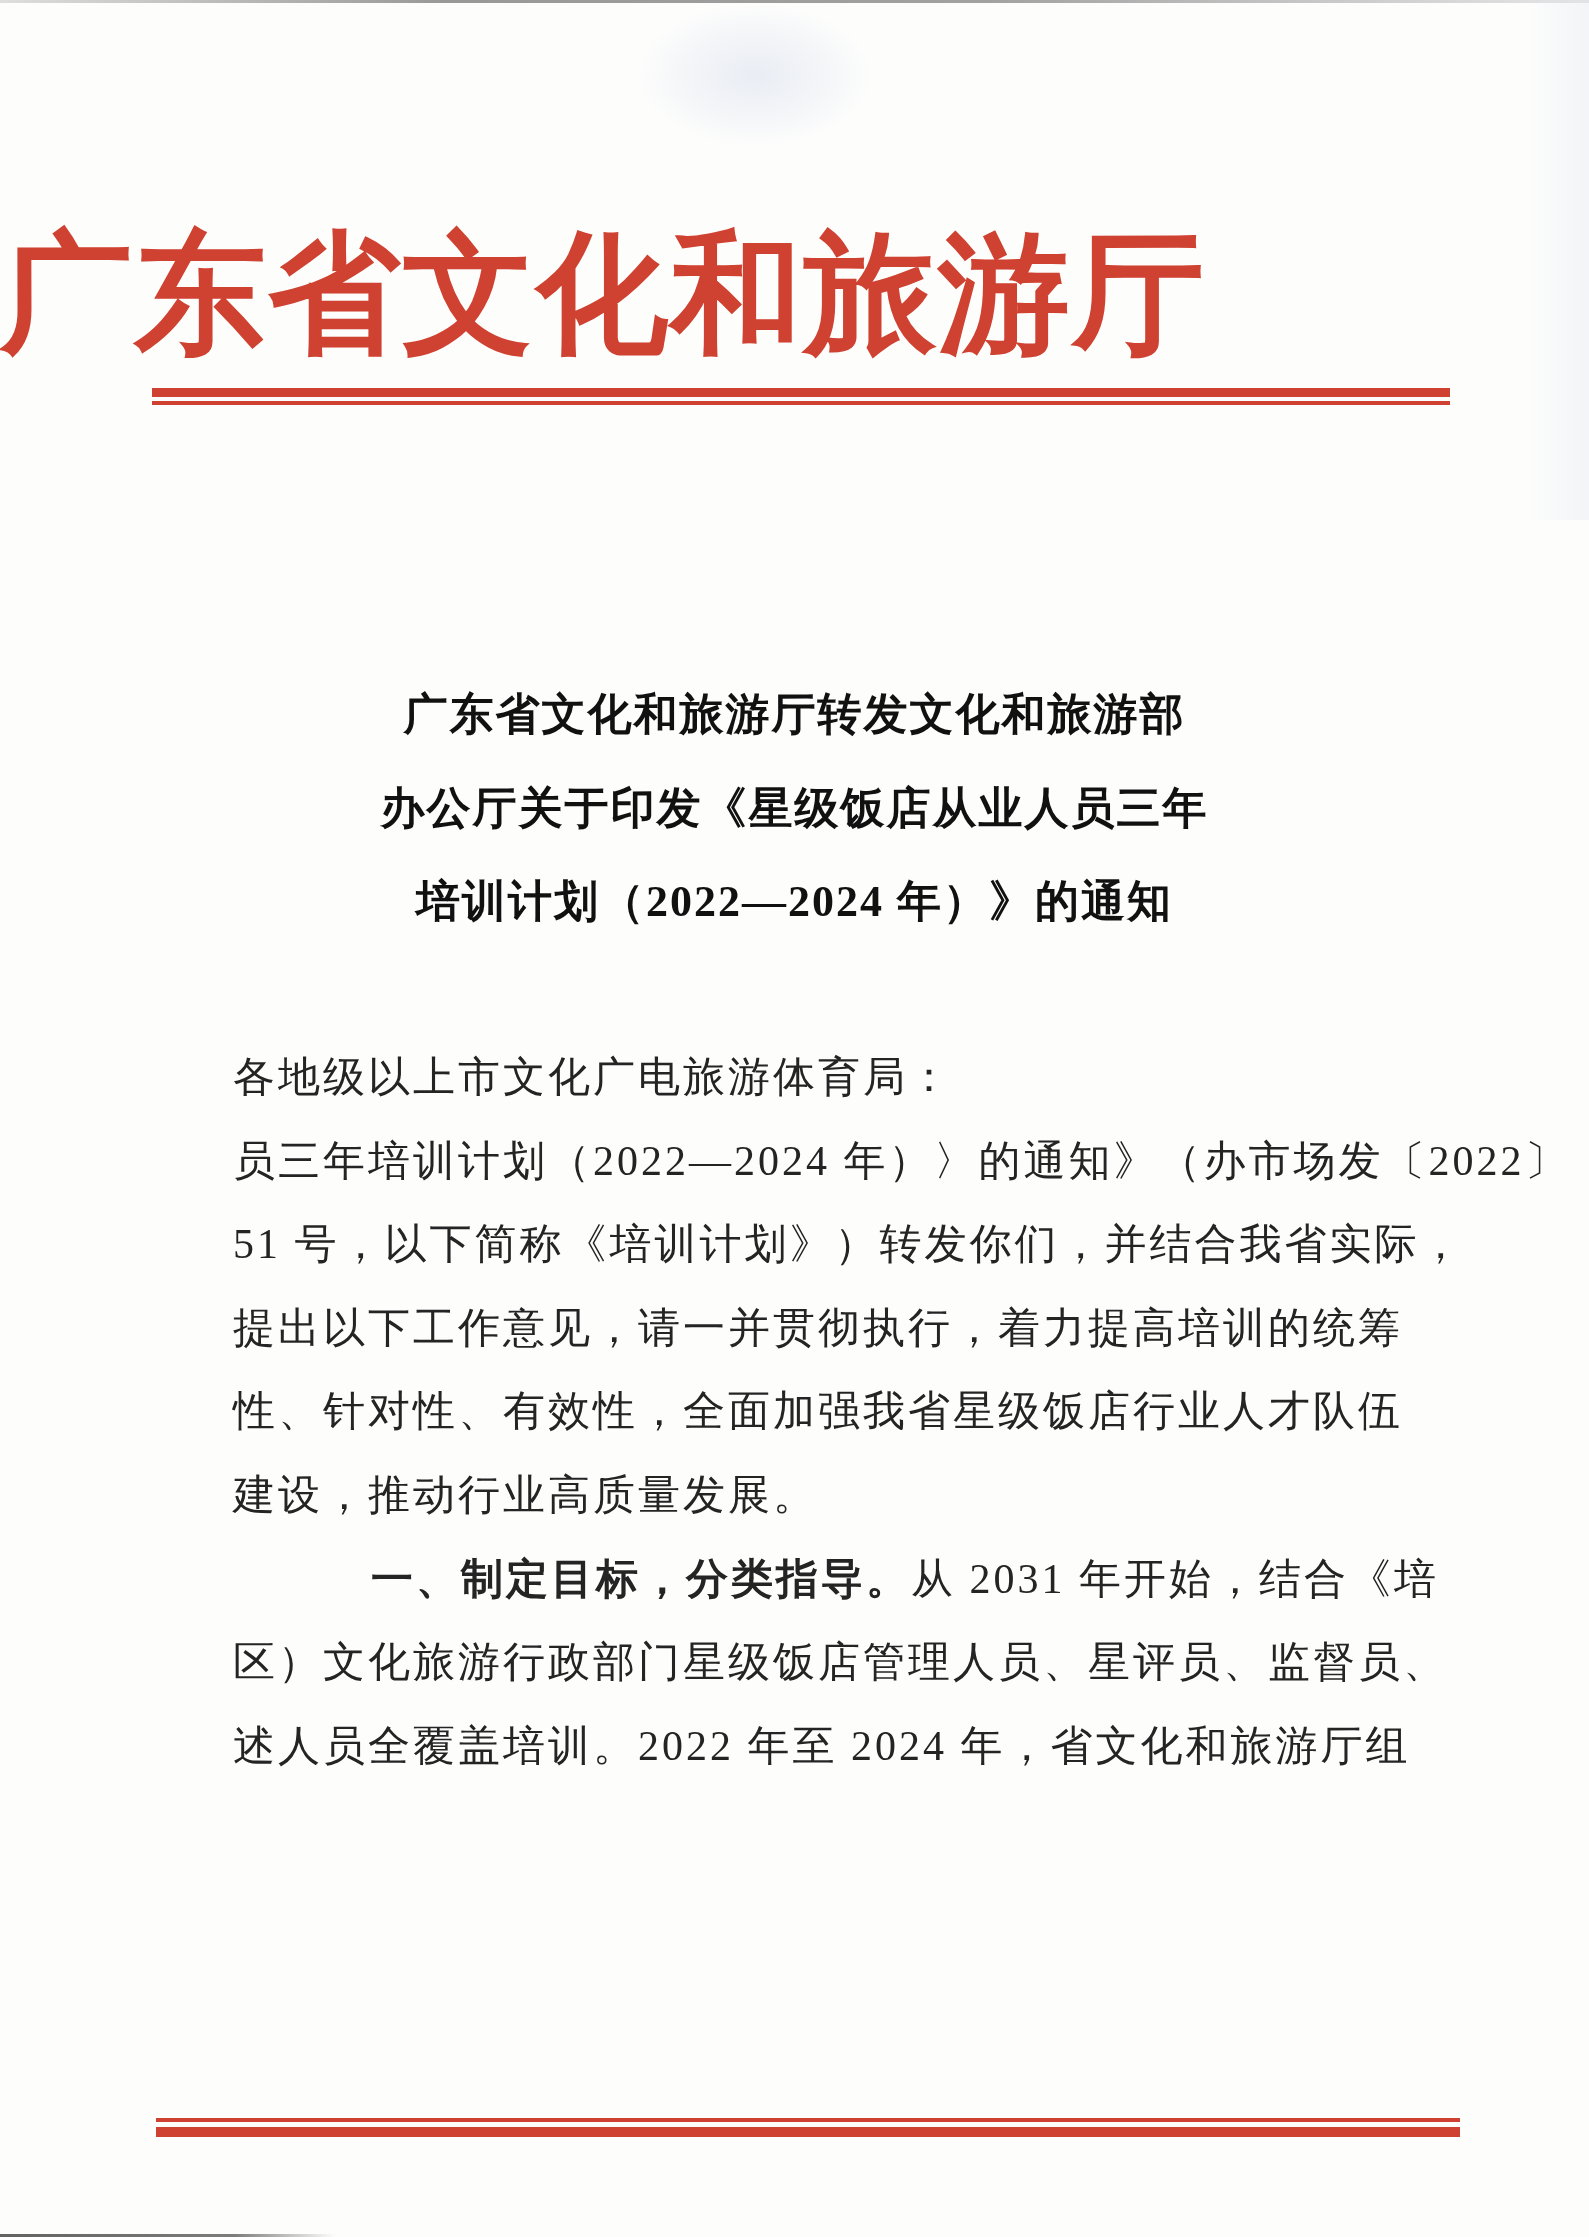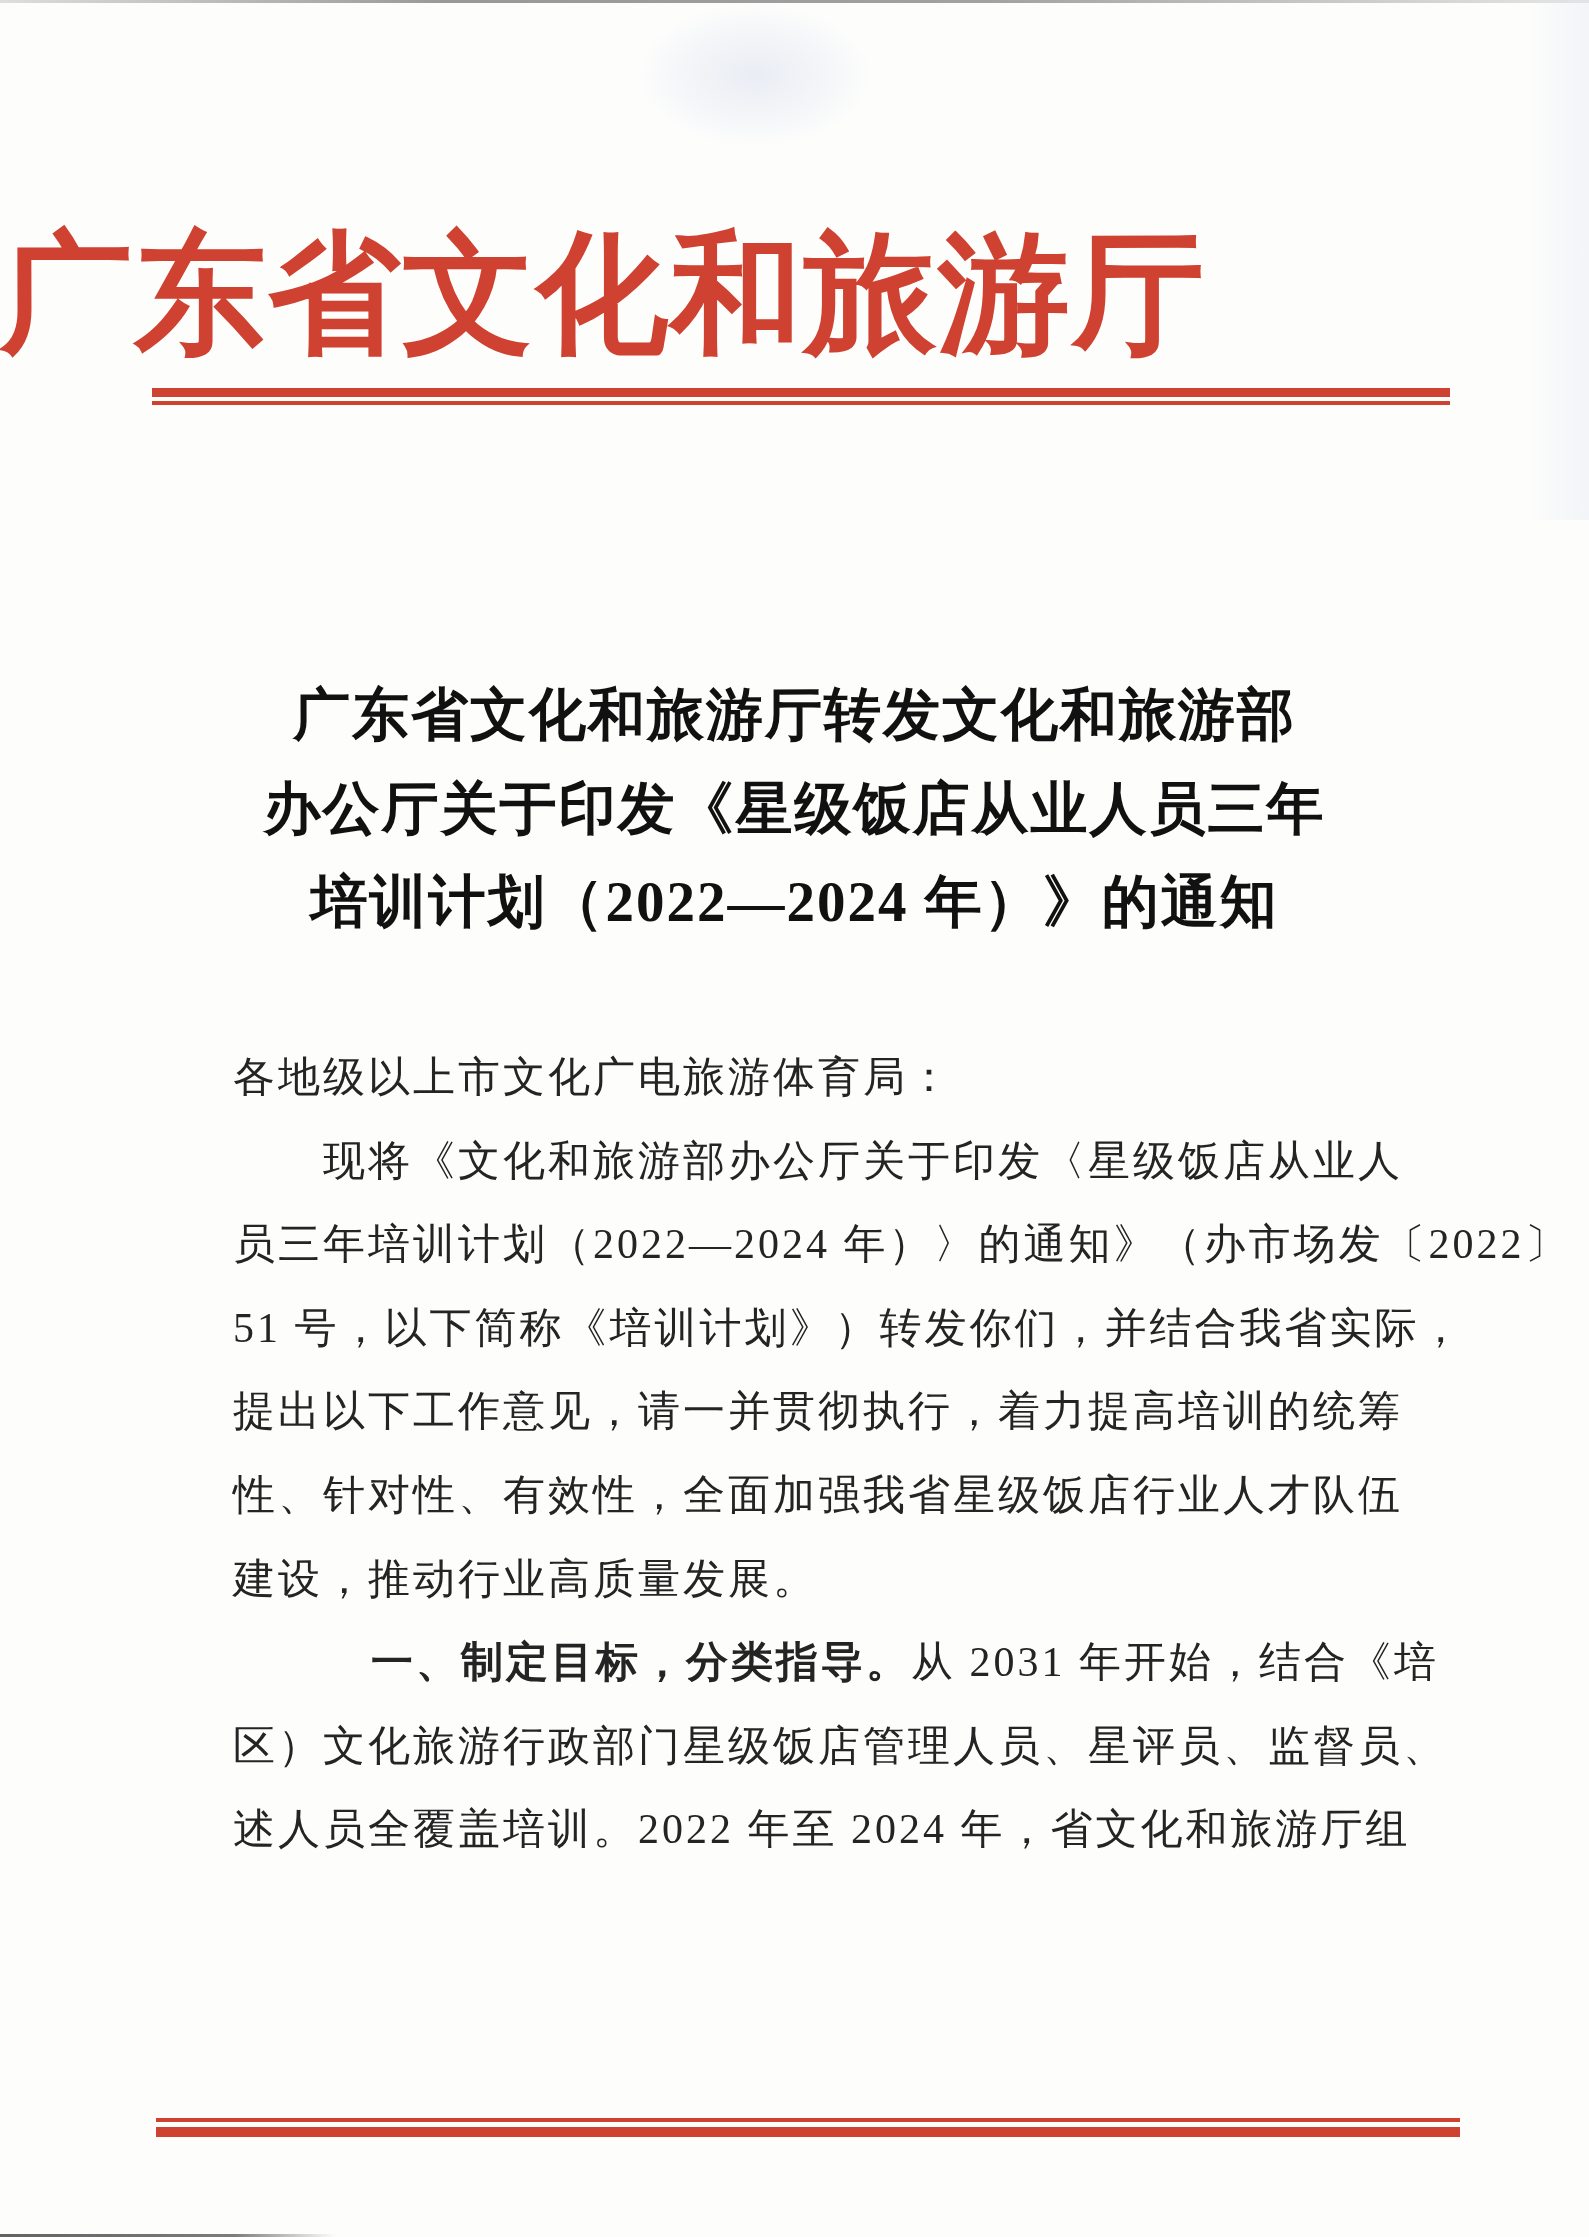--- a/index.html
+++ b/index.html
@@ -77,21 +77,21 @@
   .rule-bottom-thin  { top: 2118px; left: 156px; width: 1304px; height: 4px; }
   .rule-bottom-thick { top: 2127px; left: 156px; width: 1304px; height: 10px; }
 
   
   .doc-title {
     position: absolute;
     top: 668px;
     left: 0; right: 0;
     text-align: center;
     color: var(--title-black, #111111);
-    font-size: 57px;
+    font-size: 44px;
     font-weight: bold;
     line-height: 93.5px;
     letter-spacing: 2px;
     white-space: nowrap;
   }
 
   
   .body-text {
     position: absolute;
     top: 1036px;
@@ -124,21 +124,20 @@
   <div class="rule rule-top-thin"></div>
 
   <div class="doc-title">
     <div>广东省文化和旅游厅转发文化和旅游部</div>
     <div>办公厅关于印发《星级饭店从业人员三年</div>
     <div>培训计划（2022—2024 年）》的通知</div>
   </div>
 
   <div class="body-text">
     <div class="body-line">各地级以上市文化广电旅游体育局：</div>
-    <div class="body-line indent">现将《文化和旅游部办公厅关于印发〈星级饭店从业人</div>
     <div class="body-line">员三年培训计划（2022—2024 年）〉的通知》（办市场发〔2022〕</div>
     <div class="body-line">51 号，以下简称《培训计划》）转发你们，并结合我省实际，</div>
     <div class="body-line">提出以下工作意见，请一并贯彻执行，着力提高培训的统筹</div>
     <div class="body-line">性、针对性、有效性，全面加强我省星级饭店行业人才队伍</div>
     <div class="body-line">建设，推动行业高质量发展。</div>
     <div class="body-line indent"><span class="bold">一、制定目标，分类指导。</span><span>从 2031 年开始，结合《培</span></div>
     <div class="body-line">区）文化旅游行政部门星级饭店管理人员、星评员、监督员、</div>
     <div class="body-line">述人员全覆盖培训。2022 年至 2024 年，省文化和旅游厅组</div>
   </div>
 

